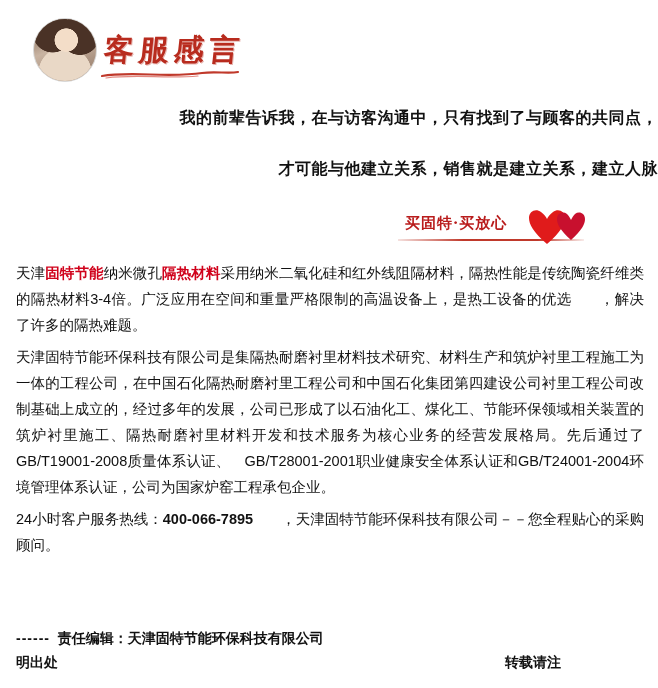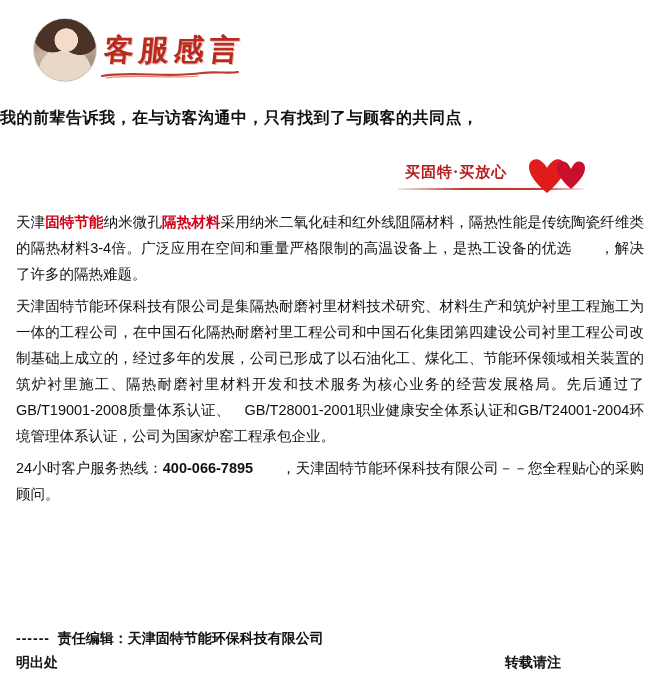--- a/index.html
+++ b/index.html
@@ -63,21 +63,21 @@
     position: absolute;
     left: 100px;
     top: 70px;
     width: 140px;
     height: 9px;
   }
   .title-underline svg { display:block; }
 
   
   .quote {
-    text-align: left;
+    text-align: right;
     font-size: 16px;
     font-weight: bold;
     color: #111111;
     letter-spacing: 0.5px;
   }
   .quote .line1 { margin-top: 16px; }
   .quote .line2 { margin-top: 30px; }
 
   
   .sign-band {
@@ -163,20 +163,21 @@
     <div class="title-underline">
       <svg width="140" height="9" viewBox="0 0 140 9">
         <path d="M2,6 C30,1 70,8 102,3 C116,1 128,4 138,2" stroke="#c0392b" stroke-width="2.2" fill="none" stroke-linecap="round"></path>
         <path d="M6,8 C36,4 66,9 98,6" stroke="#d6564a" stroke-width="1.2" fill="none" stroke-linecap="round" opacity="0.7"></path>
       </svg>
     </div>
   </div>
 
   <div class="quote">
     <div class="line1">我的前辈告诉我，在与访客沟通中，只有找到了与顾客的共同点，</div>
+    <div class="line2">才可能与他建立关系，销售就是建立关系，建立人脉</div>
   </div>
 
   <div class="sign-band">
     <div class="sign-text">买固特·买放心</div>
     <div class="sign-rule"></div>
     <div class="hearts">
       <svg width="62" height="40" viewBox="0 0 62 40">
         <path d="M20,38 C6,26 2,18 2,12 C2,5 9,2 14,6 C17,8 19,11 20,13 C21,11 23,8 26,6 C31,2 38,5 38,12 C38,18 34,26 20,38 Z" fill="#e01b1b"></path>
         <path d="M44,34 C33,24 30,18 30,13 C30,7 36,5 40,8 C42,10 43,12 44,14 C45,12 46,10 48,8 C52,5 58,7 58,13 C58,18 55,24 44,34 Z" fill="#c8102e"></path>
       </svg>

